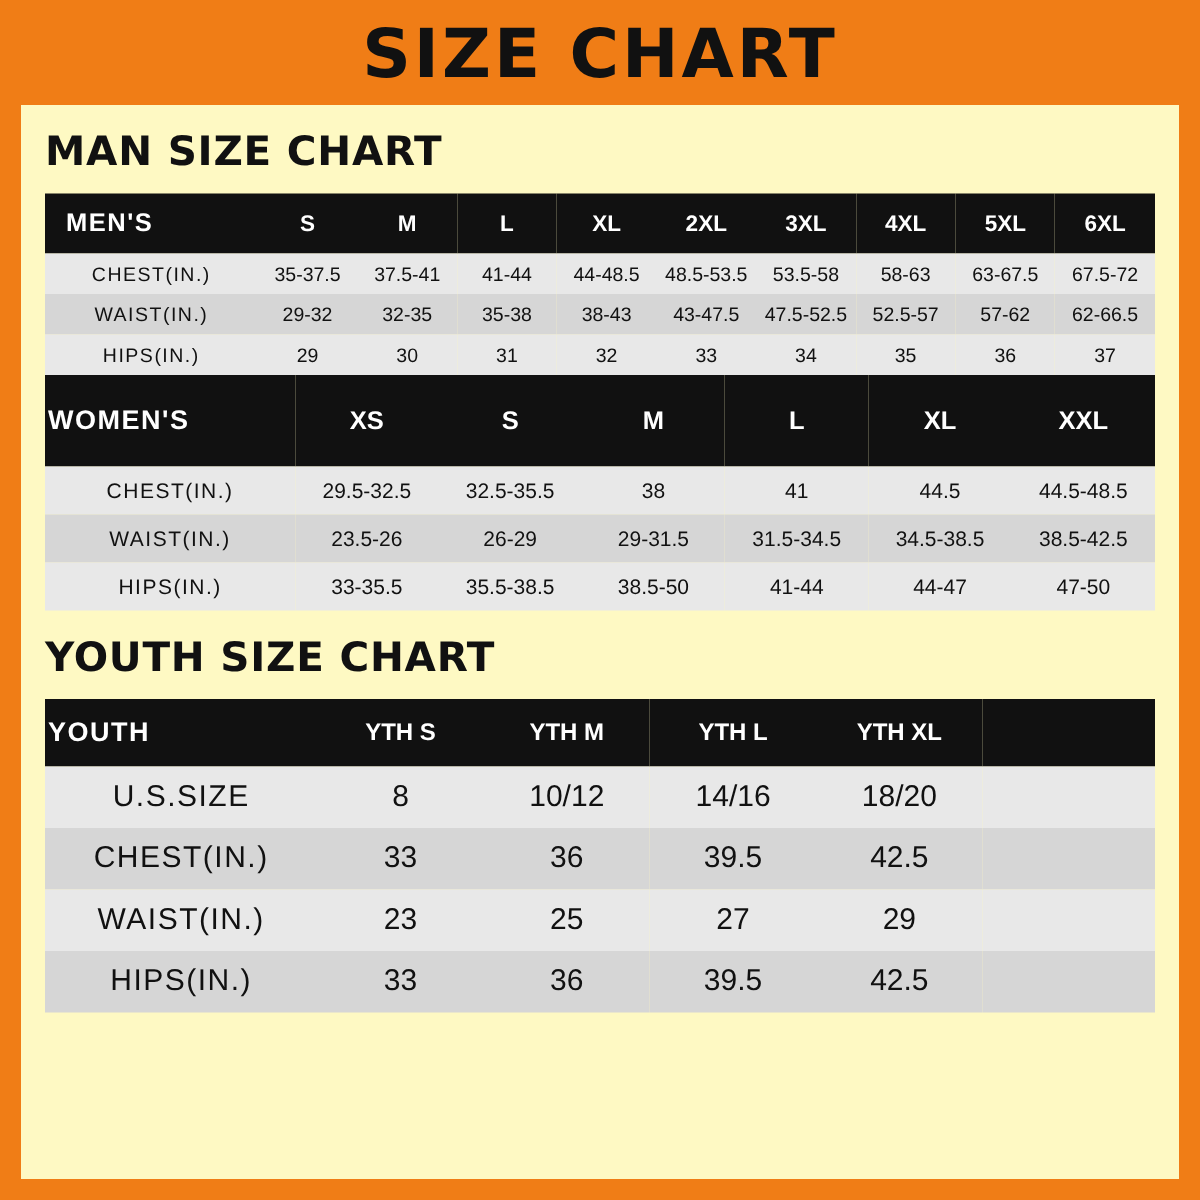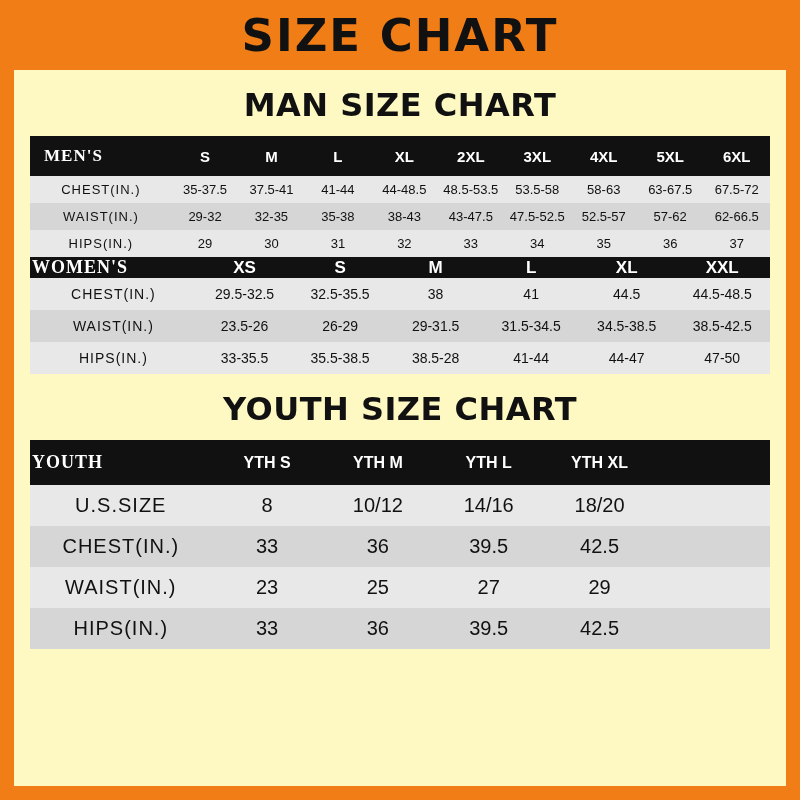--- a/index.html
+++ b/index.html
@@ -37,24 +37,24 @@
     font-size: 45px;
     letter-spacing: 2px;
     color: #111;
     line-height: 1;
   }
   .content {
     padding: 0 16px;
     box-sizing: border-box;
   }
   .section-title {
-    text-align: center;
+    text-align: left;
     font-family: "DejaVu Sans", sans-serif;
     font-weight: bold;
-    font-size: 32px;
+    font-size: 27px;
     color: #111;
     margin: 16px 0 12px 0;
     letter-spacing: 0.5px;
   }
   table.size-table {
     width: 100%;
     border-collapse: collapse;
     table-layout: fixed;
   }
   table.size-table th,
@@ -67,21 +67,21 @@
     white-space: nowrap;
   }
   table.size-table thead th {
     background: #111;
     color: #fff;
     font-size: 15px;
     font-weight: bold;
     padding: 10px 2px;
   }
   table.size-table thead th.label-col {
-    font-family: Liberation Serif, serif;
+    font-family: Liberation Sans, sans-serif;
     font-size: 17px;
     text-align: left;
     padding-left: 14px;
     letter-spacing: 1px;
   }
   table.size-table tbody tr.row-light td {
     background: #e8e8e8;
   }
   table.size-table tbody tr.row-dark td {
     background: #d6d6d6;
@@ -91,21 +91,21 @@
     font-size: 13px;
   }
   
   #women-table th,
   #women-table td {
     font-size: 14px;
     padding: 8px 2px;
   }
   #women-table thead th {
     font-size: 17px;
-    padding: 0 2px;
+    padding: 20px 2px;
   }
   #women-table thead th.label-col {
     font-size: 18px;
   }
   #youth-table th,
   #youth-table td {
     font-size: 20px;
     padding: 9px 2px;
   }
   #youth-table thead th {
@@ -222,21 +222,21 @@
           <td>26-29</td>
           <td>29-31.5</td>
           <td>31.5-34.5</td>
           <td>34.5-38.5</td>
           <td>38.5-42.5</td>
         </tr>
         <tr class="row-light">
           <td class="label-col">HIPS(IN.)</td>
           <td>33-35.5</td>
           <td>35.5-38.5</td>
-          <td>38.5-28</td>
+          <td>38.5-50</td>
           <td>41-44</td>
           <td>44-47</td>
           <td>47-50</td>
         </tr>
       </tbody>
     </table>
 
     <div class="section-title">YOUTH SIZE CHART</div>
     <table class="size-table" id="youth-table">
       <thead>

